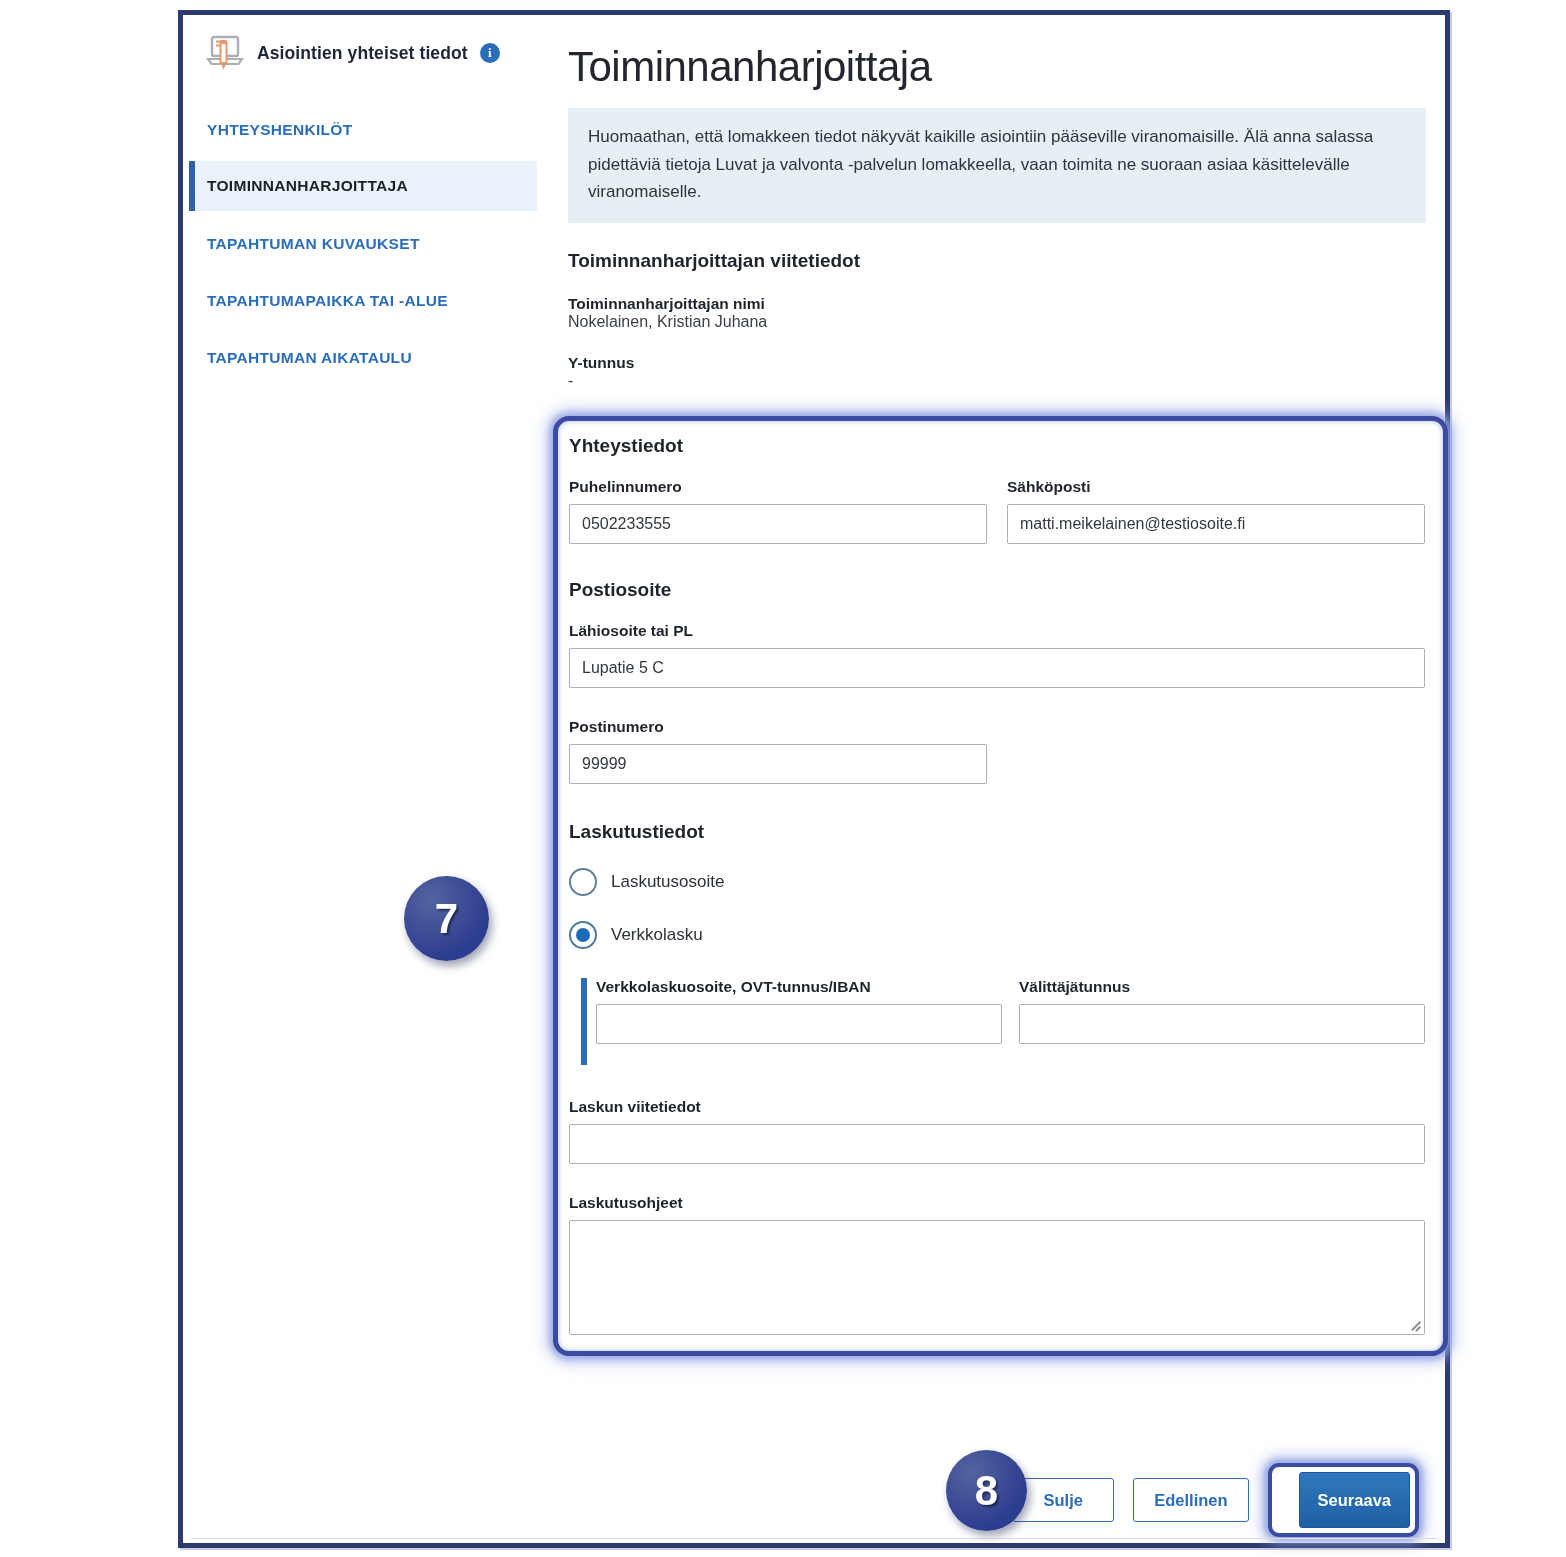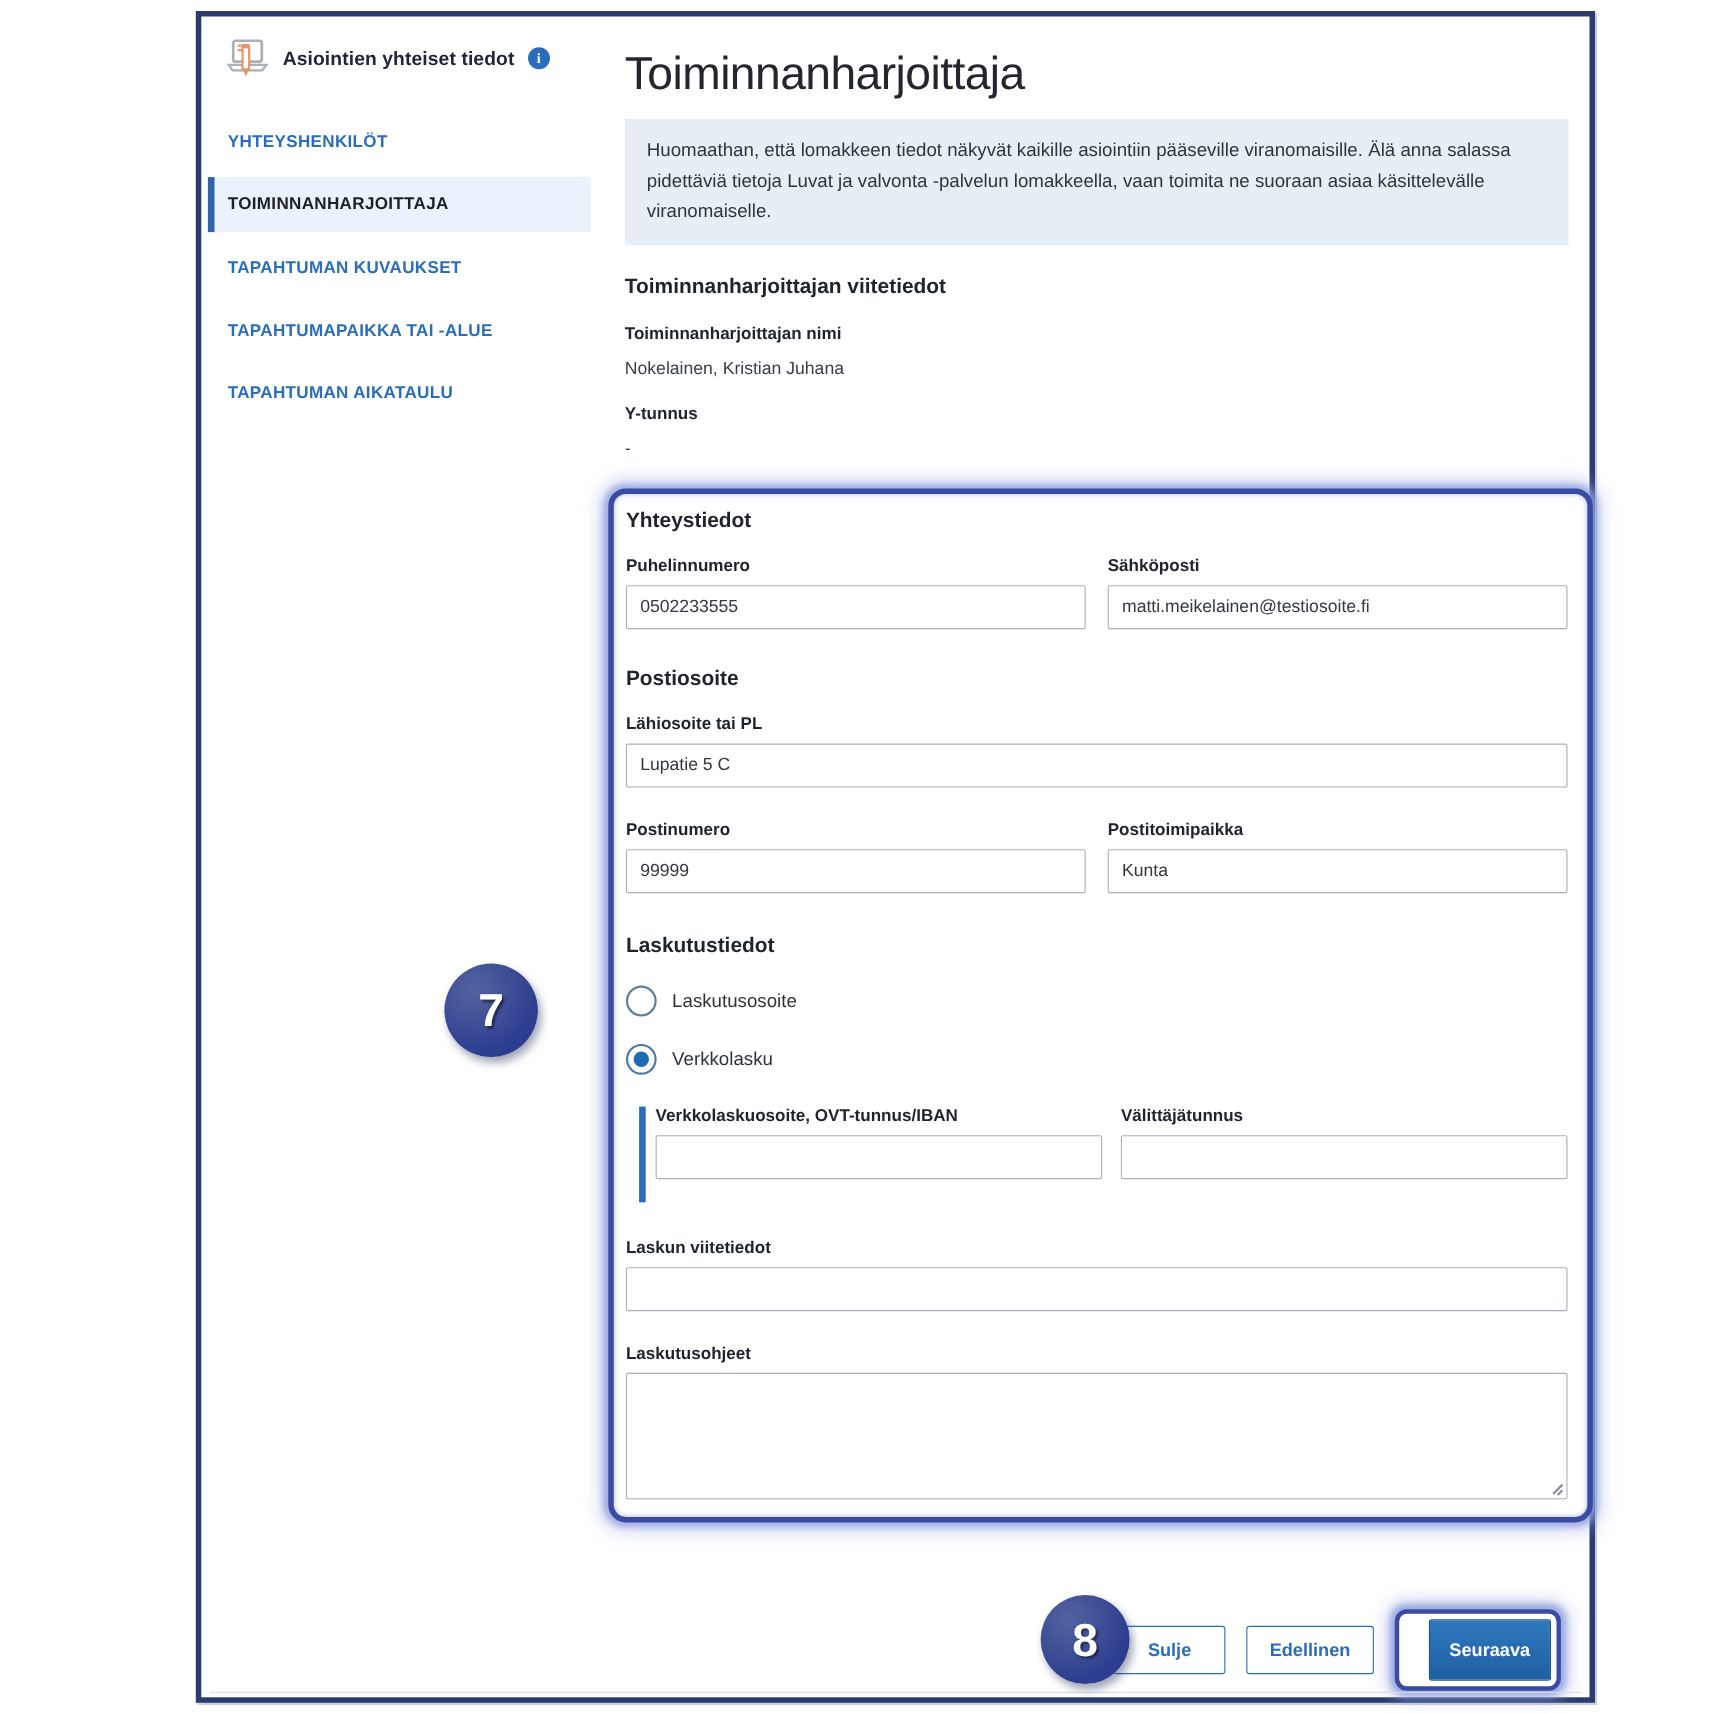--- a/index.html
+++ b/index.html
@@ -56,21 +56,21 @@
   .notice {
     margin-top: 17px; background: #e7eef5; padding: 15px 22px 17px 20px;
     font-size: 17px; line-height: 1.62; color: #2d3440;
   }
   .section-heading { font-size: 19px; font-weight: bold; color: #1f242c; }
   .field-label { font-size: 15.5px; font-weight: bold; color: #1f242c; }
   .field-value { font-size: 16px; color: #3a3f47; }
 
   .basic-info { margin-top: 27px; }
   .basic-info .field-label { margin-top: 23px; }
-  .basic-info .field-value { margin-top: 14px; }
+  .basic-info .field-value { }
 
   
   .highlight-box {
     margin: 26px -22px 0 -15px;
     border: 5px solid #3b4aa2; border-radius: 16px;
     box-shadow: 0 0 6px 4px rgba(140,158,224,0.75), 0 0 16px 8px rgba(160,175,230,0.45),
                 inset 0 0 4px 1px rgba(140,158,224,0.55);
     padding: 14px 18px 16px 11px;
     background: #ffffff;
   }
@@ -217,24 +217,20 @@
       <div class="section-heading heading-gap">Postiosoite</div>
       <div class="mt-sub">
         <div class="field-label">Lähiosoite tai PL</div>
         <input class="text-input" type="text" value="Lupatie 5 C" style="">
       </div>
       <div class="form-row2" style="margin-top: 30px;">
         <div>
           <div class="field-label">Postinumero</div>
           <input class="text-input" type="text" value="99999" style="">
         </div>
-        <div>
-          <div class="field-label">Postitoimipaikka</div>
-          <input class="text-input" type="text" value="Kunta" style="">
-        </div>
       </div>
 
 
       <div class="section-heading" style="margin-top: 37px;">Laskutustiedot</div>
 
       <div class="radio-row">
         <div class="radio"></div>
         <span class="radio-label">Laskutusosoite</span>
       </div>
       <div class="radio-row">

